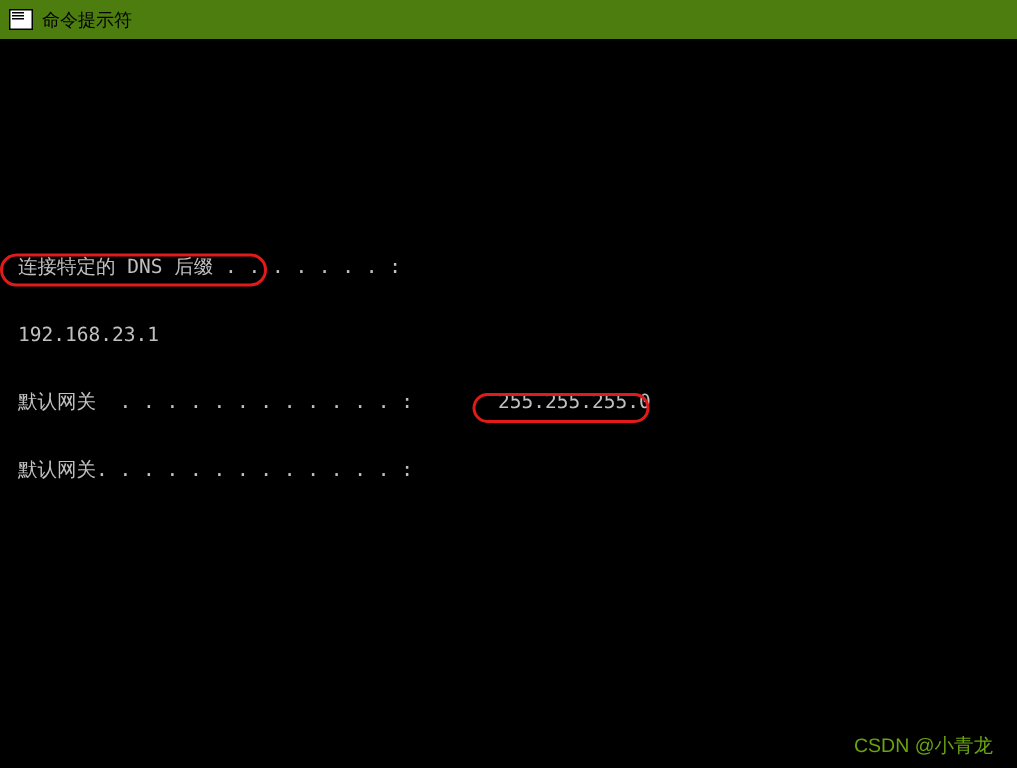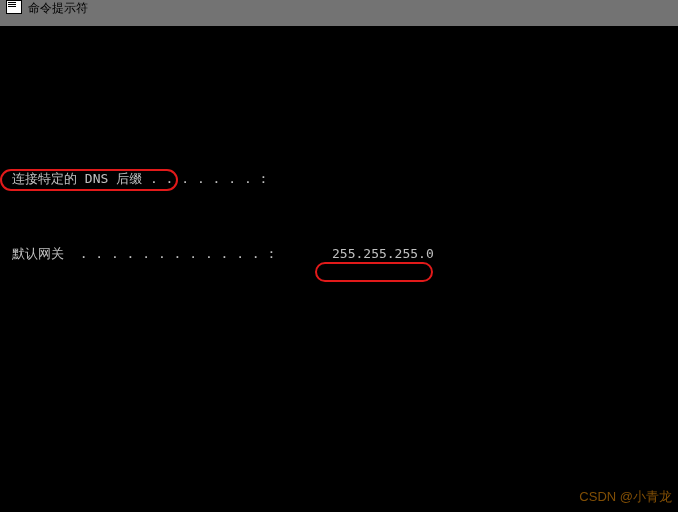--- a/index.html
+++ b/index.html
@@ -8,22 +8,23 @@
     height: 512px;
     background: #000;
     font-family: "NSimSun", "SimSun", Consolas, monospace;
     font-size: 13px;
     color: #c0c0c0;
     overflow: hidden;
     position: relative;
   }
   .titlebar {
     height: 26px;
-    background: #737373;
+    background: #4d7c0f;
     display: flex;
+    align-items: center;
     padding: 0 6px;
     gap: 6px;
     color: #000;
     font-size: 12px;
     font-family: "Microsoft YaHei", sans-serif;
   }
   .titlebar-icon {
     width: 16px;
     height: 14px;
     background: #fff;
@@ -50,23 +51,23 @@
   .highlight-box {
     position: absolute;
     border: 2px solid #e21a1a;
     border-radius: 12px;
     pointer-events: none;
   }
   .hb1 { left: 0px; top: 143px; width: 178px; height: 22px; }
   .hb2 { left: 315px; top: 236px; width: 118px; height: 20px; }
   .watermark {
     position: absolute;
-    right: 6px;
+    right: 16px;
     bottom: 6px;
-    color: #a16207;
+    color: #84cc16;
     font-family: "Microsoft YaHei", sans-serif;
     font-size: 13px;
     opacity: 0.8;
   }
 </style>
 </head>
 <body>
 
 <div class="titlebar">
   <span class="titlebar-icon">
@@ -80,26 +81,28 @@
 <div class="console">
   <span class="line"></span>
 
   
   <div>
     <div class="row indent1">
       <span class="label-col"><span>连接特定的 DNS 后缀</span><span> . . . . . . . :</span></span>
       <span class="value-col"></span>
     </div>
     <div class="row indent1">
+      <span class="value-col">192.168.23.1</span>
     </div>
     <div class="row indent1">
       <span class="label-col"><span>默认网关</span><span>  . . . . . . . . . . . . :</span></span>
       <span class="value-col">255.255.255.0</span>
     </div>
     <div class="row indent1">
+      <span class="label-col"><span>默认网关</span><span>. . . . . . . . . . . . . :</span></span>
       <span class="value-col"></span>
     </div>
   </div>
 
   <span class="line"></span>
 
   
   
   
   

